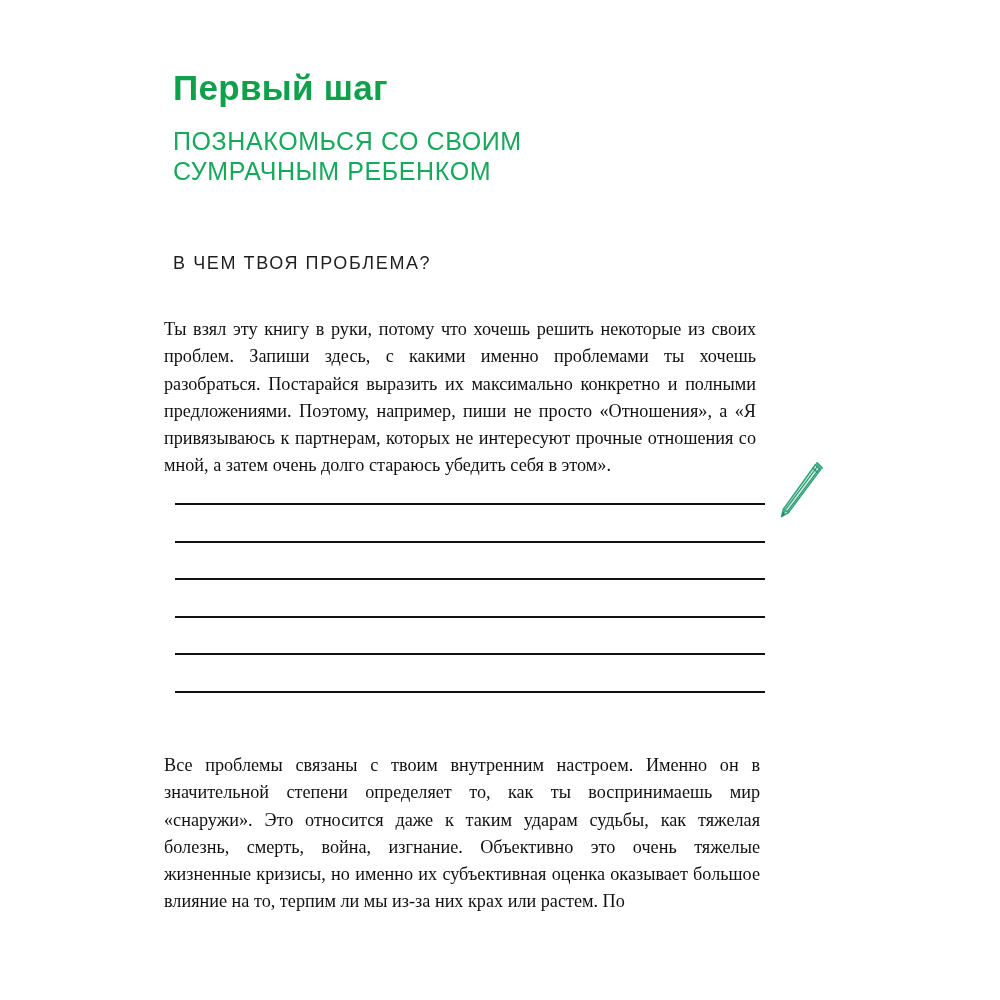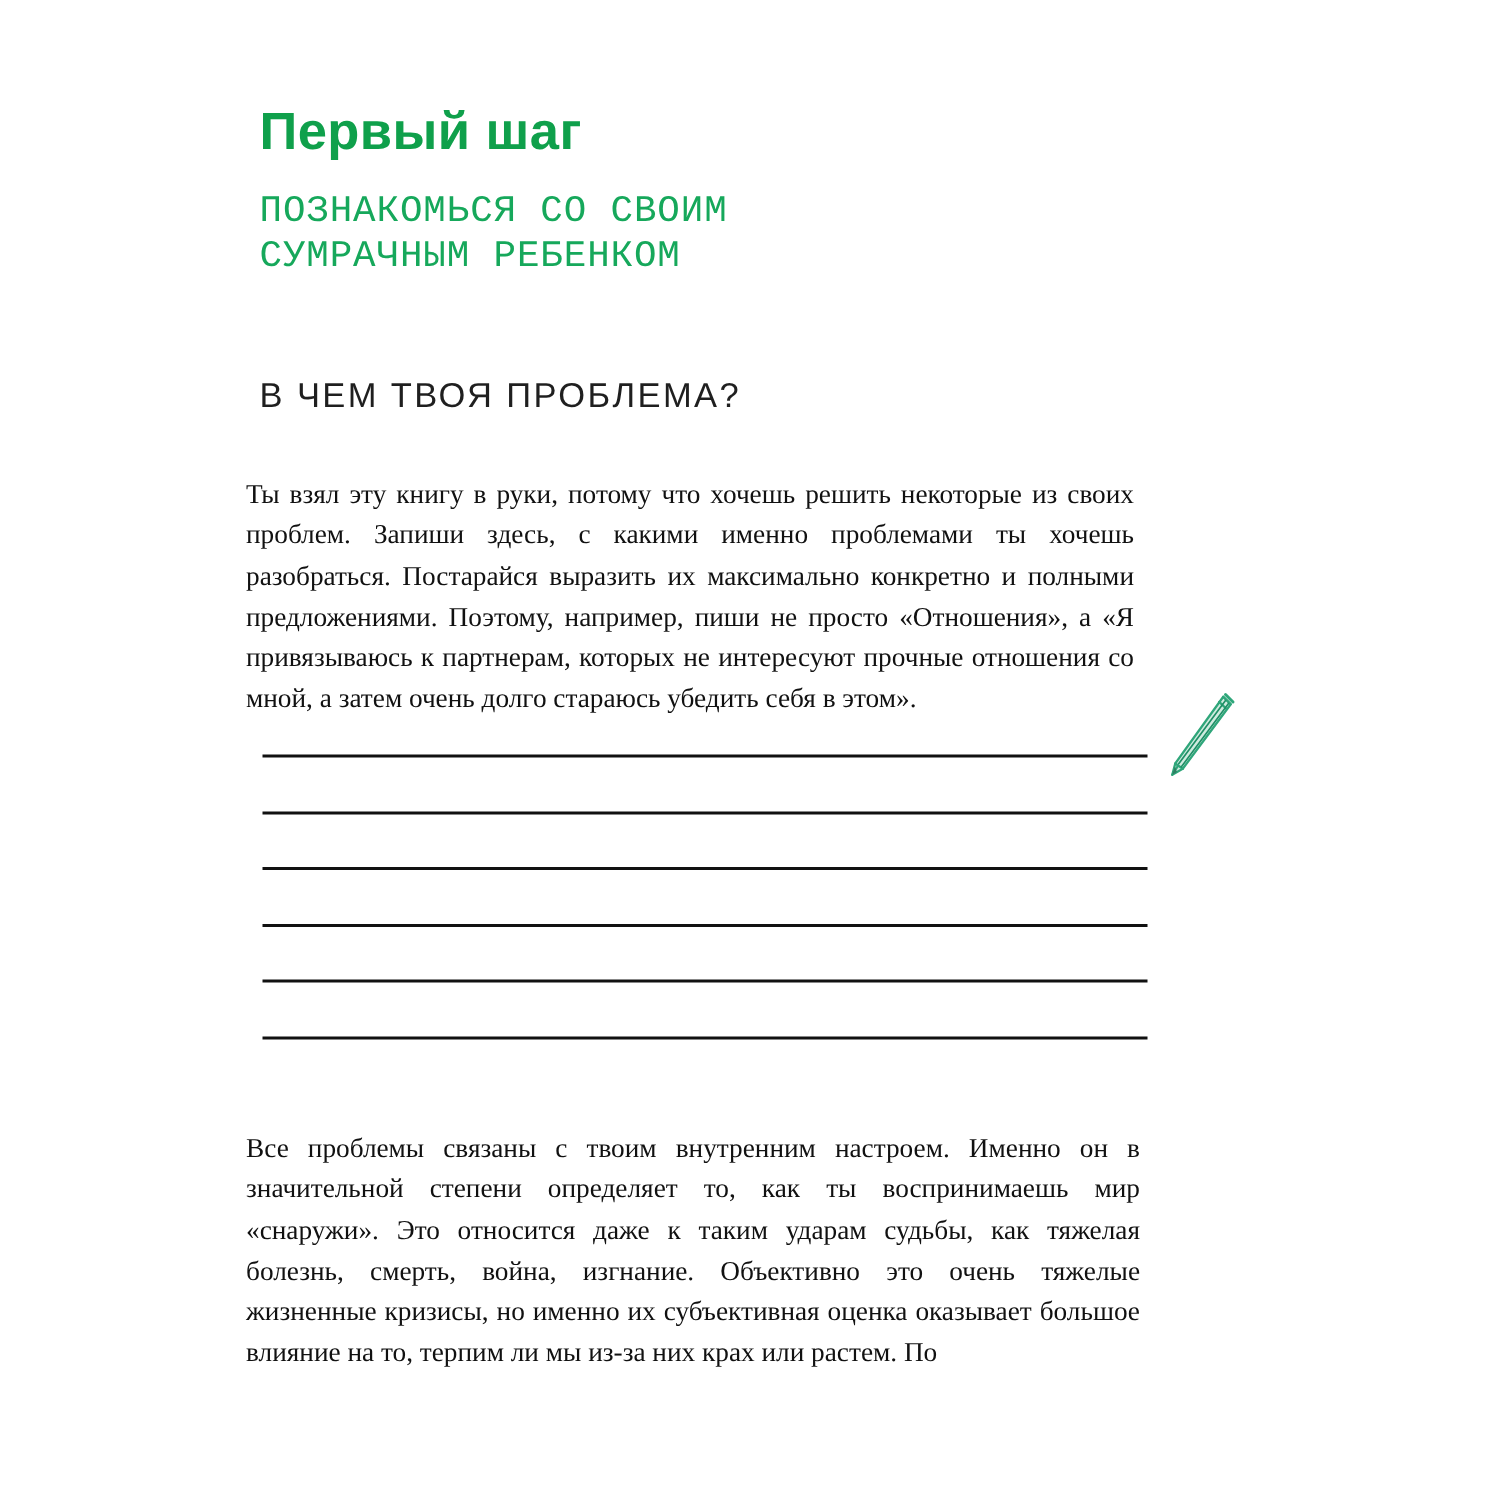--- a/index.html
+++ b/index.html
@@ -35,37 +35,37 @@
     font-family: "Liberation Sans", "DejaVu Sans", sans-serif;
     font-weight: 700;
     font-size: 35px;
     line-height: 40px;
     color: #0FA04B;
     margin: 0;
     letter-spacing: 0.3px;
     white-space: nowrap;
   }
   .chapter-subtitle {
-    font-family: Liberation Mono, monospace;
+    font-family: Liberation Sans, sans-serif;
     font-weight: 400;
     font-size: 25px;
     line-height: 30px;
     color: #16A85B;
     margin: 18px 0 0 0;
     letter-spacing: 0.6px;
     max-width: 420px;
   }
 
   .section-head {
     position: absolute;
     left: 173px;
     top: 252px;
     font-family: "Liberation Sans", "DejaVu Sans", sans-serif;
     font-weight: 400;
-    font-size: 23px;
+    font-size: 18px;
     line-height: 22px;
     letter-spacing: 1.6px;
     color: #1f1f1f;
     margin: 0;
   }
 
   
   .body-text {
     position: absolute;
     left: 164px;

